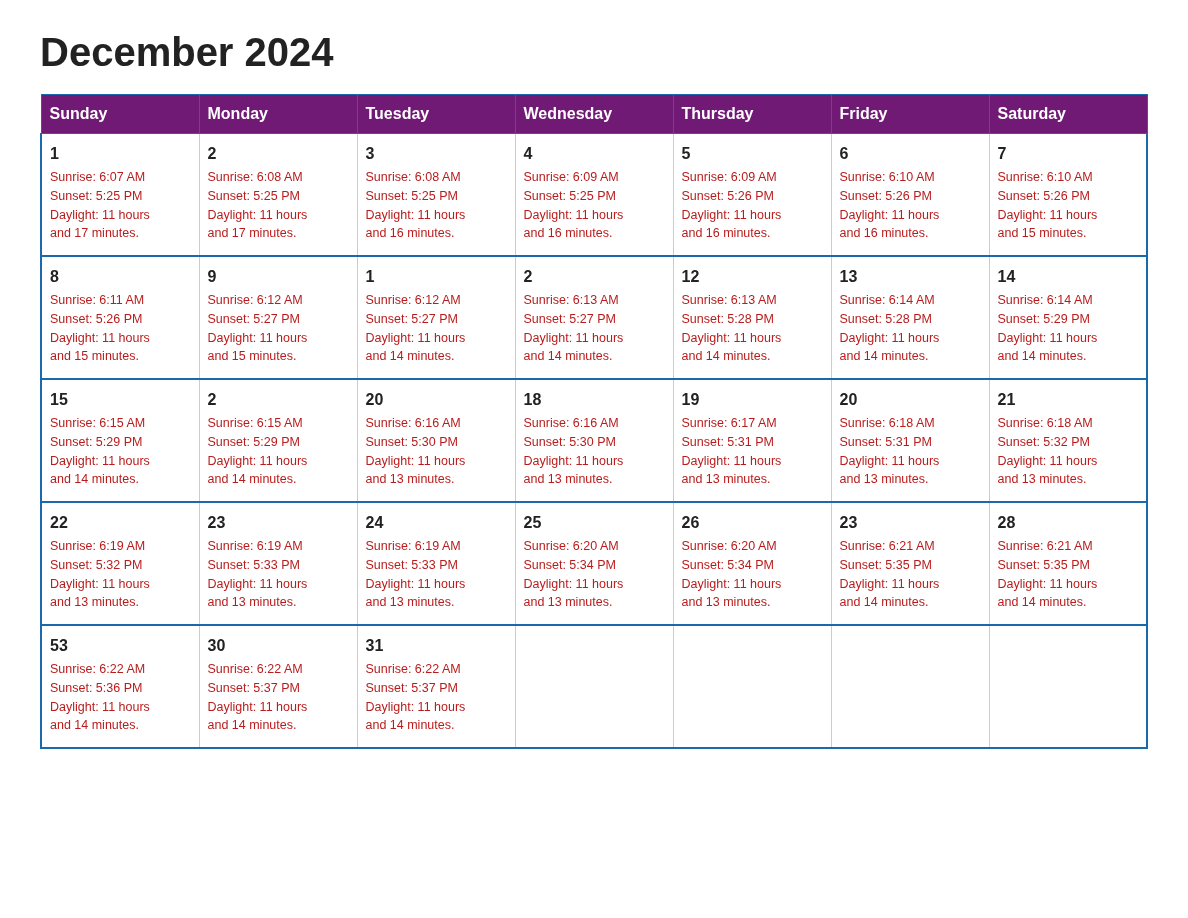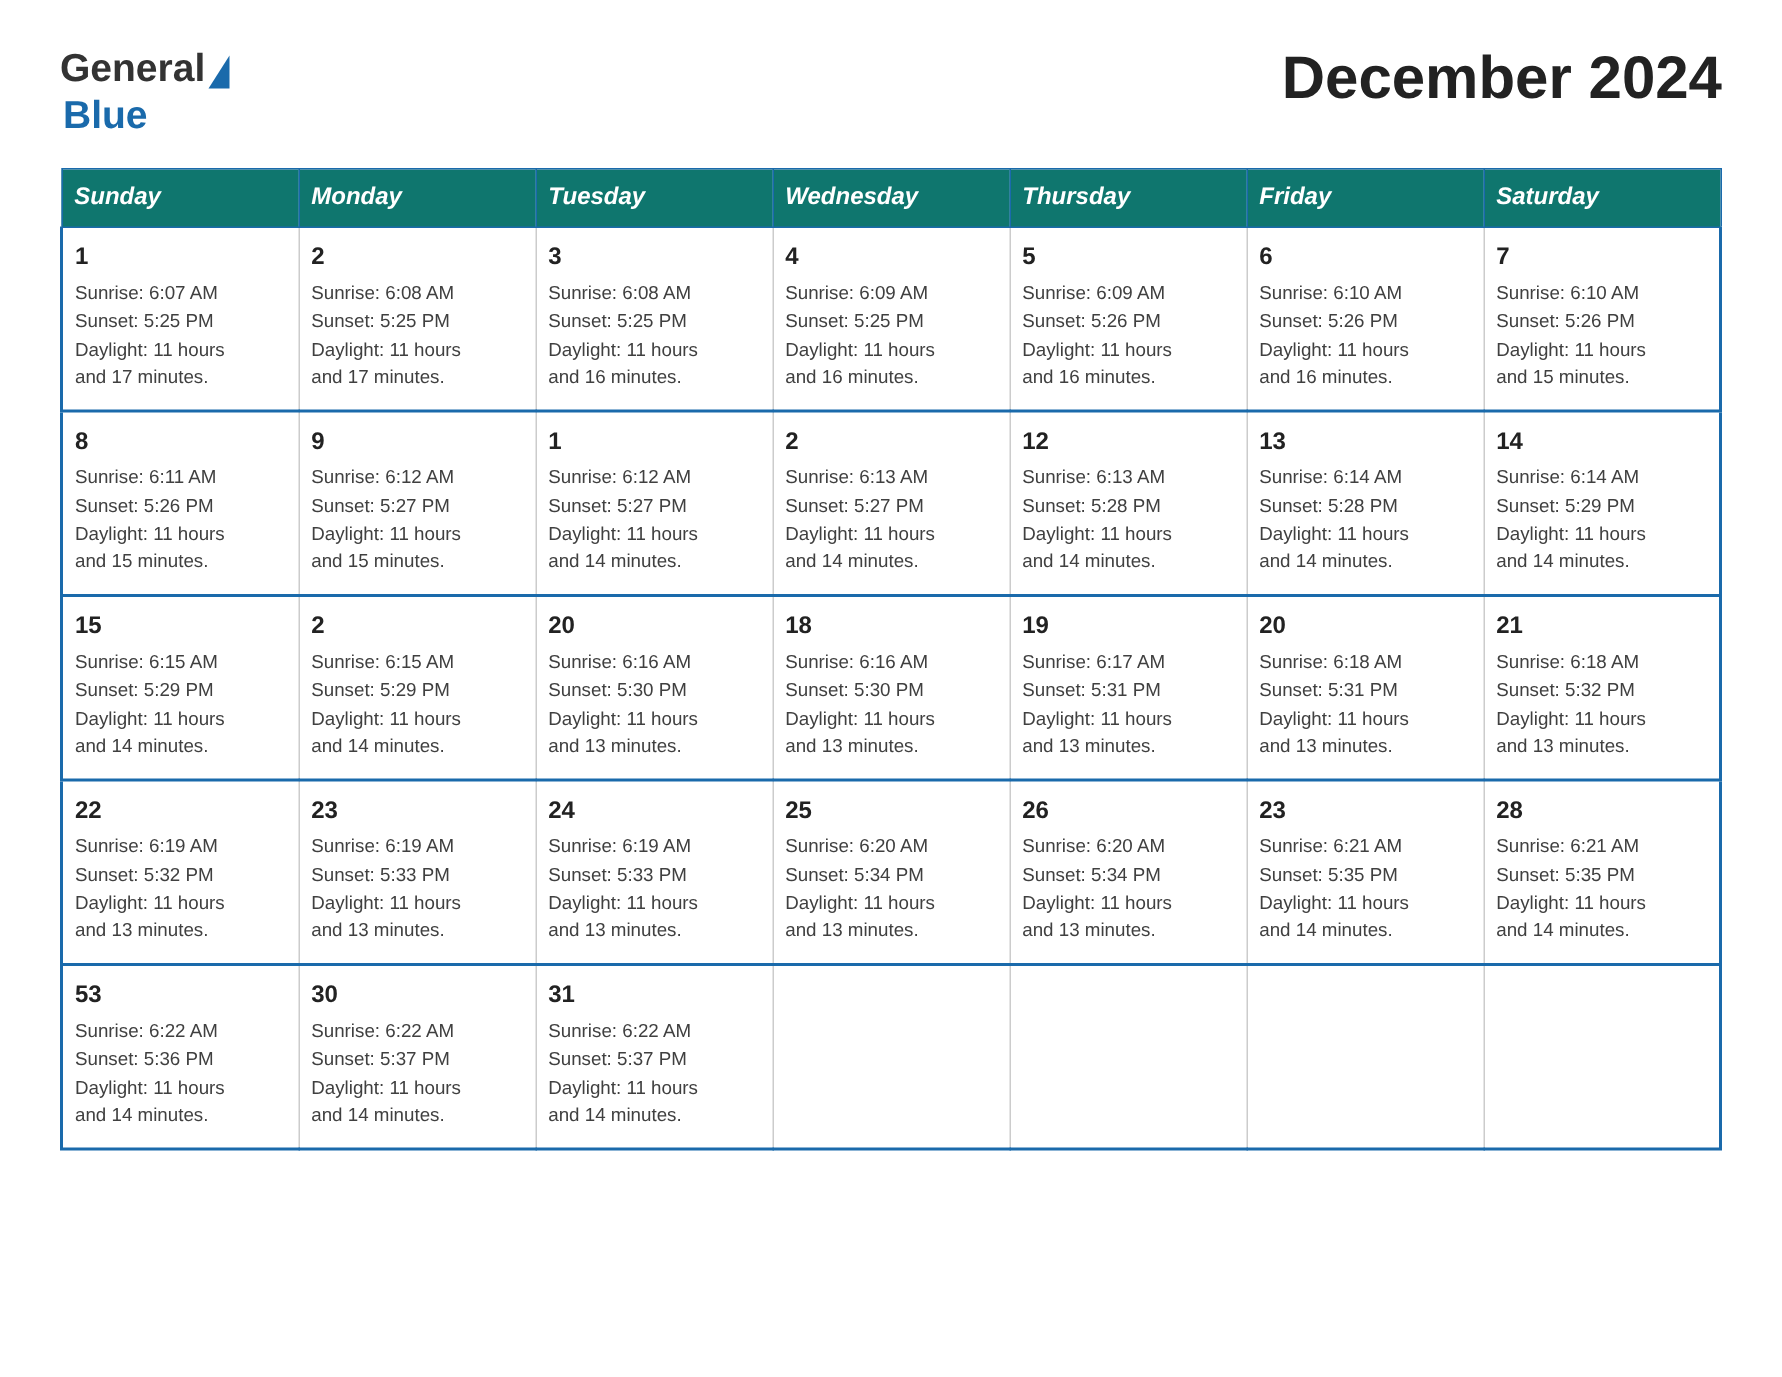--- a/index.html
+++ b/index.html
@@ -58,23 +58,22 @@
       font-weight: normal;
       color: #444;
       margin-top: 4px;
     }
     table {
       width: 100%;
       border-collapse: collapse;
       table-layout: fixed;
     }
     thead tr {
-      background-color: #0f766e;
+      background-color: #701a75;
       color: white;
-      font-style: italic;
     }
     thead th {
       padding: 10px 8px;
       font-size: 16px;
       font-weight: bold;
       text-align: left;
       border: 1px solid #1a6aab;
     }
     tbody tr {
       border-bottom: 2px solid #1a6aab;
@@ -96,38 +95,31 @@
       border-right: 2px solid #1a6aab;
     }
     .day-number {
       font-size: 16px;
       font-weight: bold;
       color: #222;
       margin-bottom: 2px;
     }
     .day-info {
       font-size: 12.5px;
-      color: #404040;
+      color: #b91c1c;
       line-height: 1.5;
     }
     .empty-cell {
       background: #fff;
     }
   </style>
 </head>
 <body>
 
 <div class="header">
-  <div class="logo">
-    <div class="logo-top">
-      <span class="logo-general">General</span>
-      <span class="logo-triangle"></span>
-    </div>
-    <span class="logo-blue">Blue</span>
-  </div>
   <div class="title-block">
     <h1>December 2024</h1>
   </div>
 </div>
 
 <table>
   <thead>
     <tr>
       <th>Sunday</th>
       <th>Monday</th>

